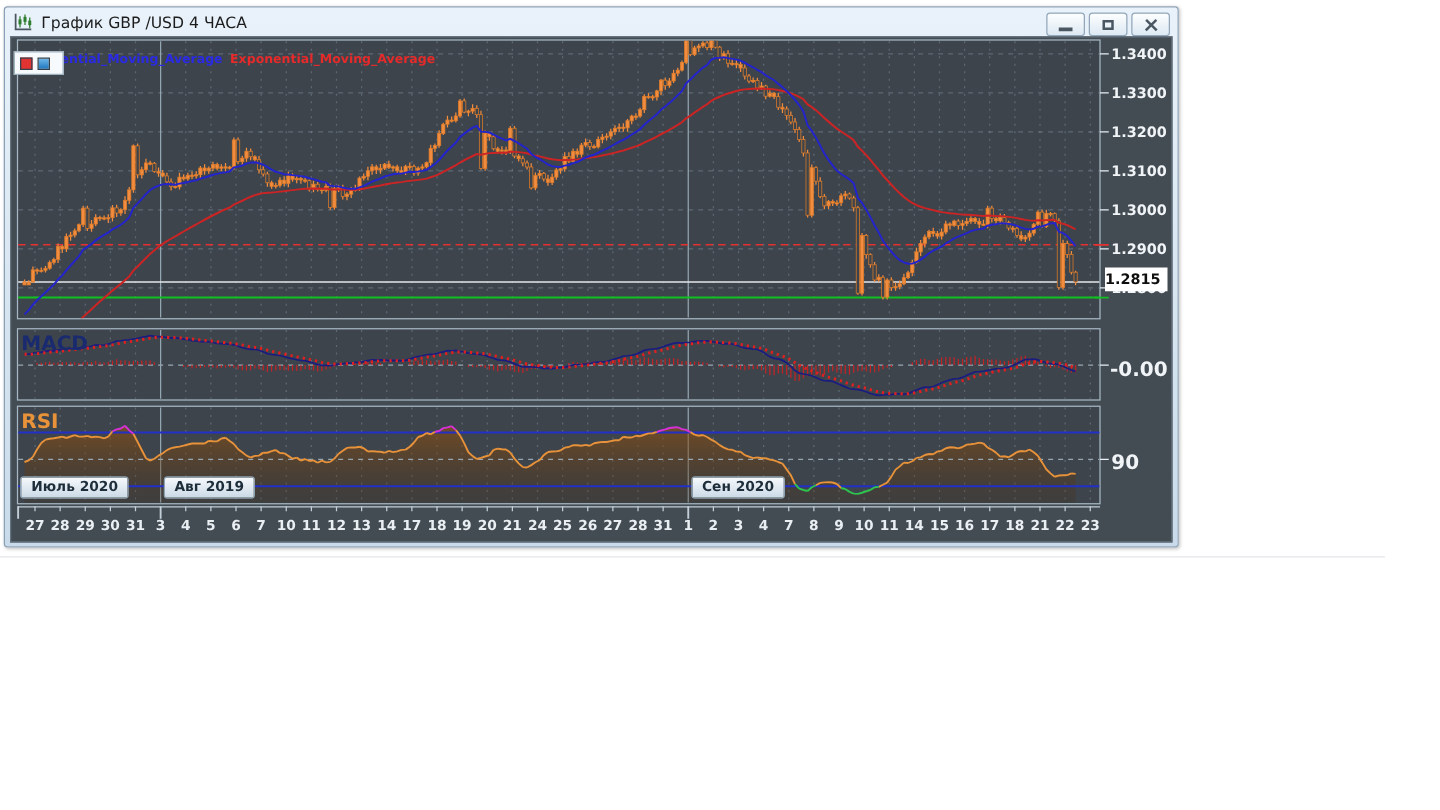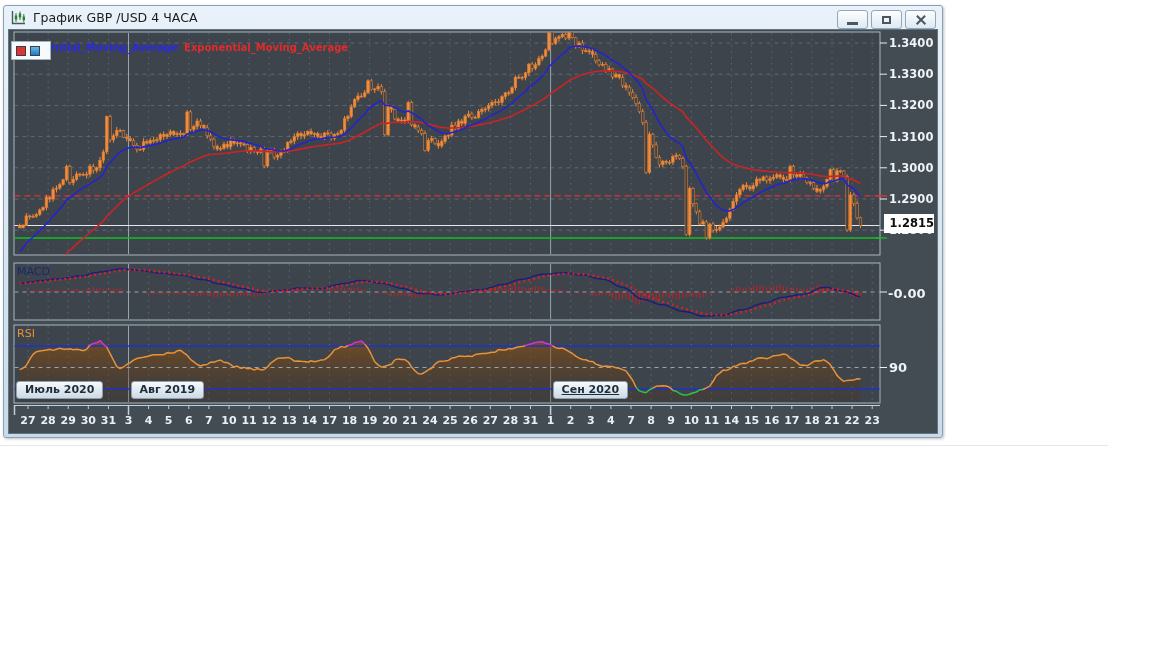--- a/index.html
+++ b/index.html
@@ -26,24 +26,24 @@
   
   #chart{position:absolute;left:9px;top:29px;}
   svg text{font-family:"DejaVu Sans",sans-serif;}
   .ov{position:absolute;z-index:5;}
   .legend-row{left:14px;top:42px;font-size:10px;font-weight:700;white-space:nowrap;z-index:5;}
   .legend-row .sep{display:inline-block;width:6px;}
   .legend-swatch{left:11px;top:41px;width:38px;height:17px;background:#f6fafc;border:1px solid #9fb2c0;
     display:flex;align-items:center;z-index:6;}
   .sw{width:10px;height:10px;margin-left:4px;border:1px solid #33414d;box-sizing:border-box;}
   .sw-red{background:#e23333;} .sw-blue{background:linear-gradient(#6db6e8,#1f78c0);}
-  .panel-label{font-size:11px;font-weight:400;z-index:5;}
-  .axis-val{font-size:13px;font-weight:700;color:#f0f4f7;z-index:5;}
+  .panel-label{font-size:16px;font-weight:700;z-index:5;}
+  .axis-val{font-size:16px;font-weight:700;color:#f0f4f7;z-index:5;}
   .price-box{left:884px;top:214px;width:50px;height:19px;background:#ffffff;color:#0e0e0e;
-    font-size:11.5px;font-weight:700;text-align:right;line-height:19px;z-index:7;}
+    font-size:11.5px;font-weight:700;text-align:left;line-height:19px;z-index:7;}
   .monthbox{position:absolute;top:381px;height:16px;padding:0 8px;line-height:16px;font-size:11px;font-weight:600;
     color:#1d2e3a;background:linear-gradient(#f5f9fc,#ccdae6);border:1px solid #8da1b0;border-radius:3px;z-index:6;white-space:nowrap;}
 </style>
 </head>
 <body>
 
 <div class="screen">
 
   <div class="window">
     <div class="titlebar">
@@ -1091,17 +1091,17 @@
   <div class="ov panel-label" style="left:17px;top:327px;color:#e8923a;text-align:right;">RSI</div>
 
   <div class="ov axis-val" style="left:888px;top:286px;">-0.00</div>
   <div class="ov axis-val" style="left:889px;top:360px;">90</div>
 
   <div class="ov price-box">1.2815</div>
 
   <div id="months">
       <div class="monthbox" style="left: 16px;">Июль 2020</div>
       <div class="monthbox" style="left: 130.5px;">Авг 2019</div>
-      <div class="monthbox" style="left: 552.6px; text-decoration: underline;">Сен 2020</div>
+      <div class="monthbox" style="left: 552.6px;">Сен 2020</div>
     </div>
 
   <div class="page-divider"></div>
 </div>
 
 </body></html>

